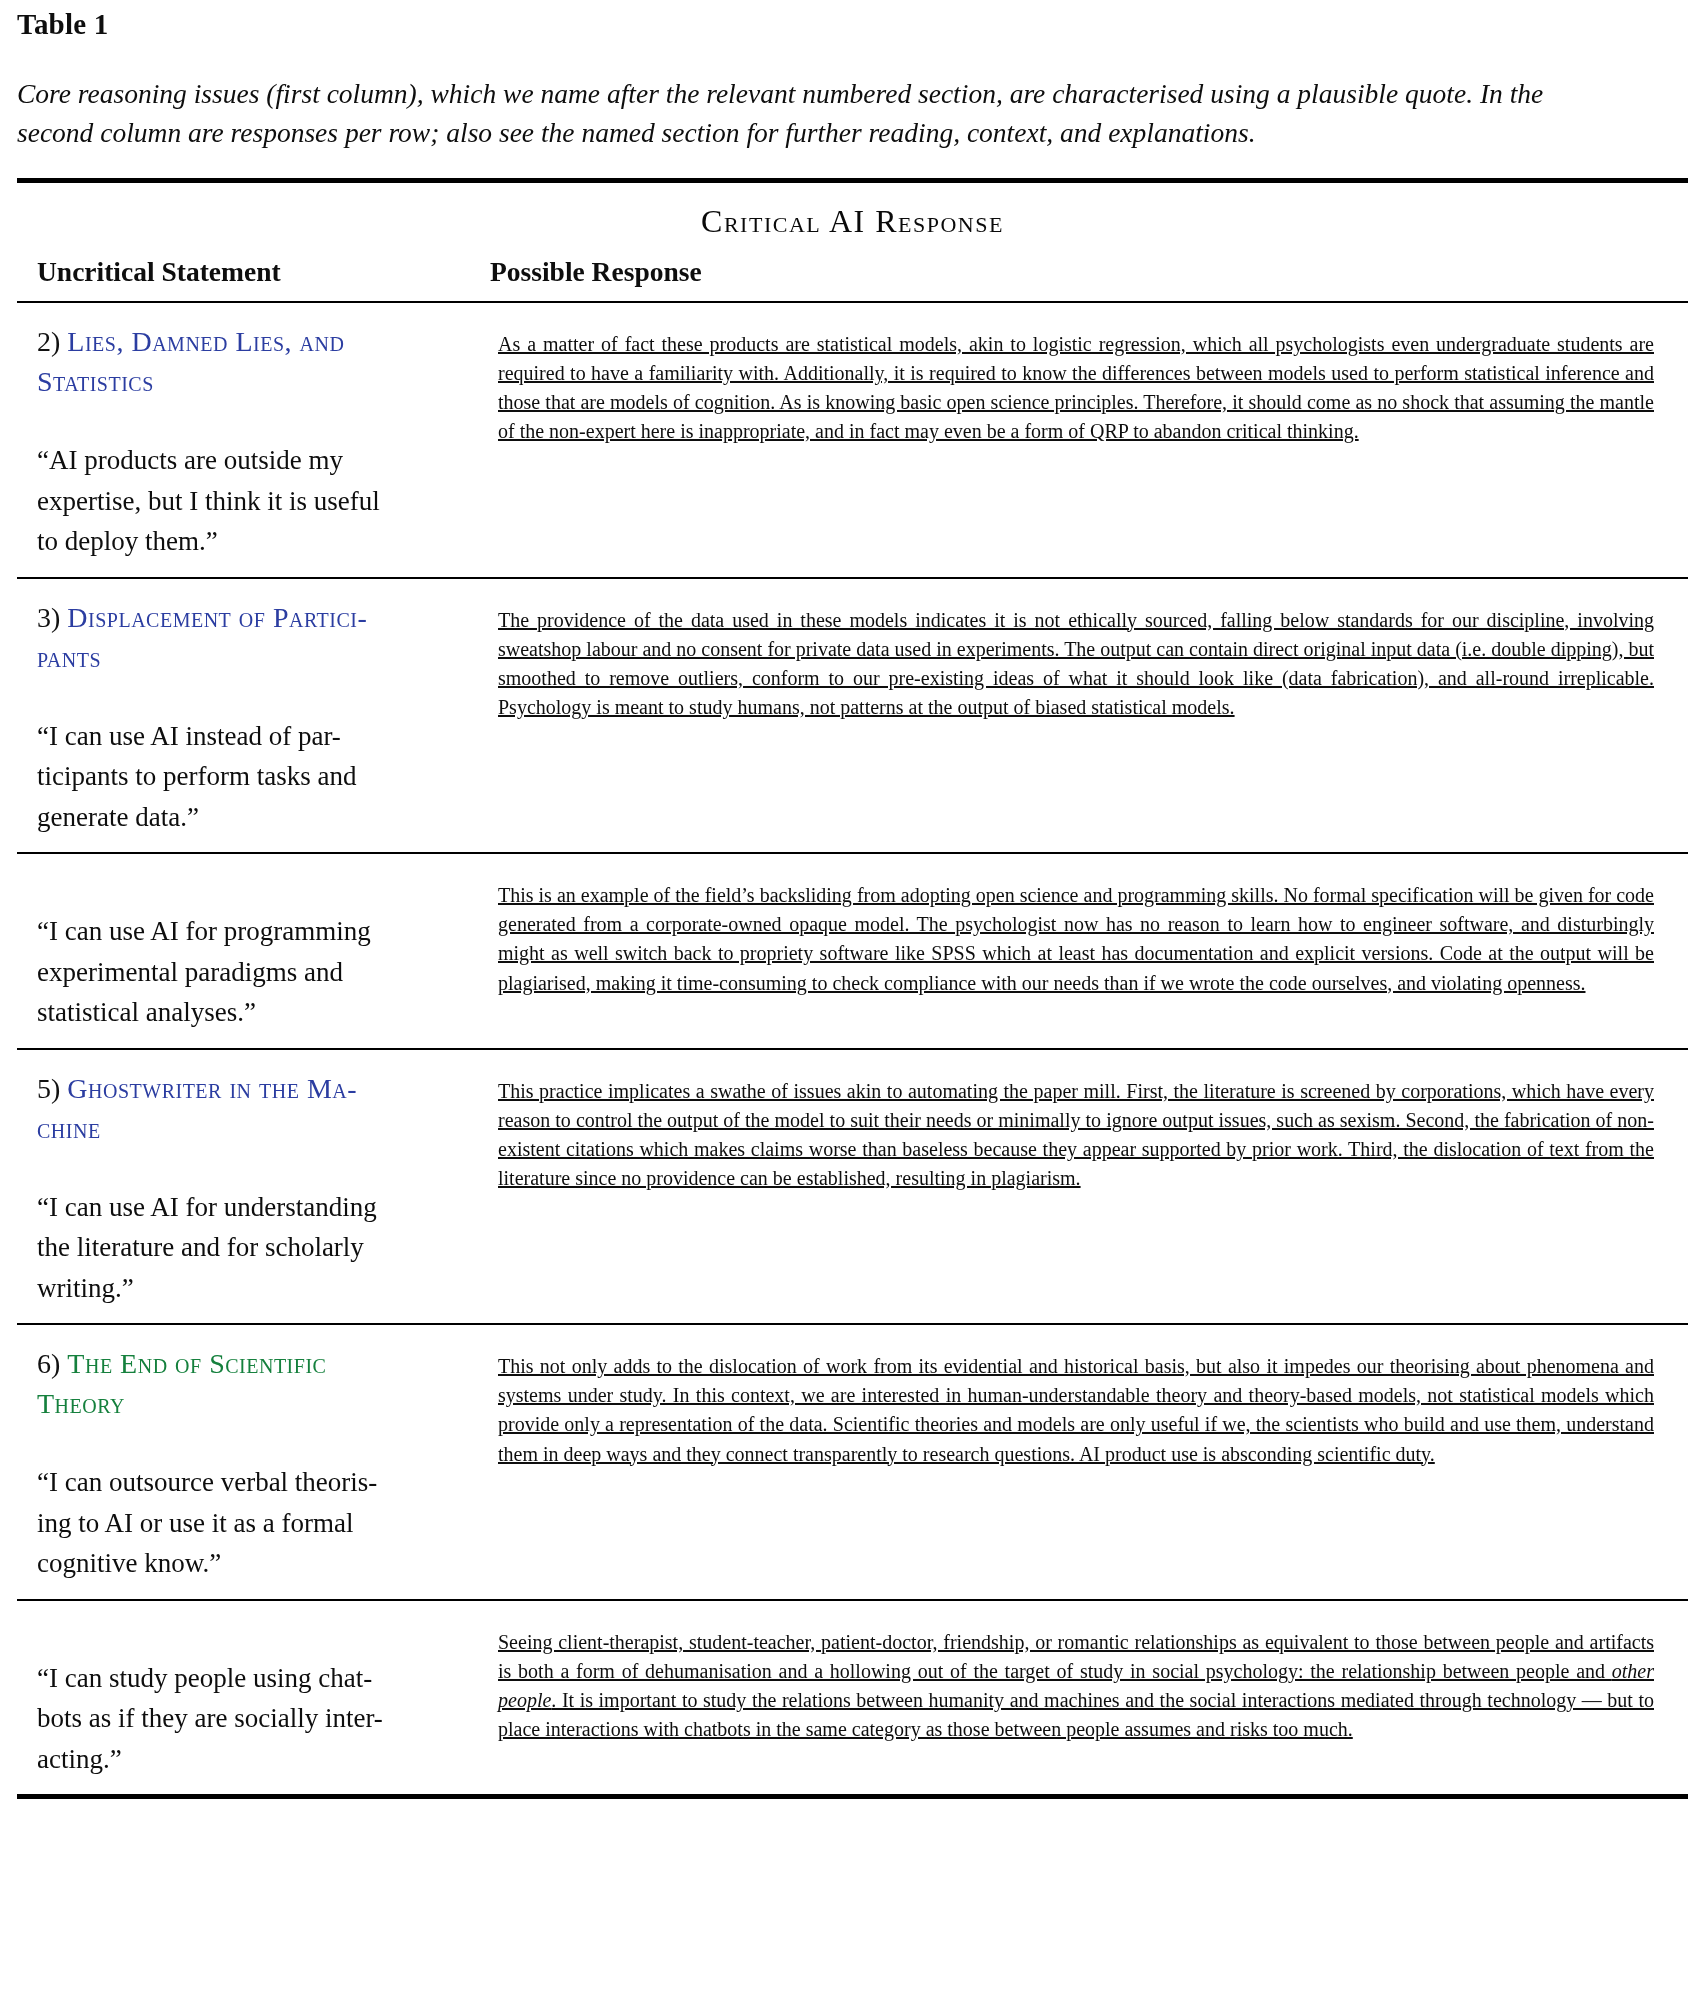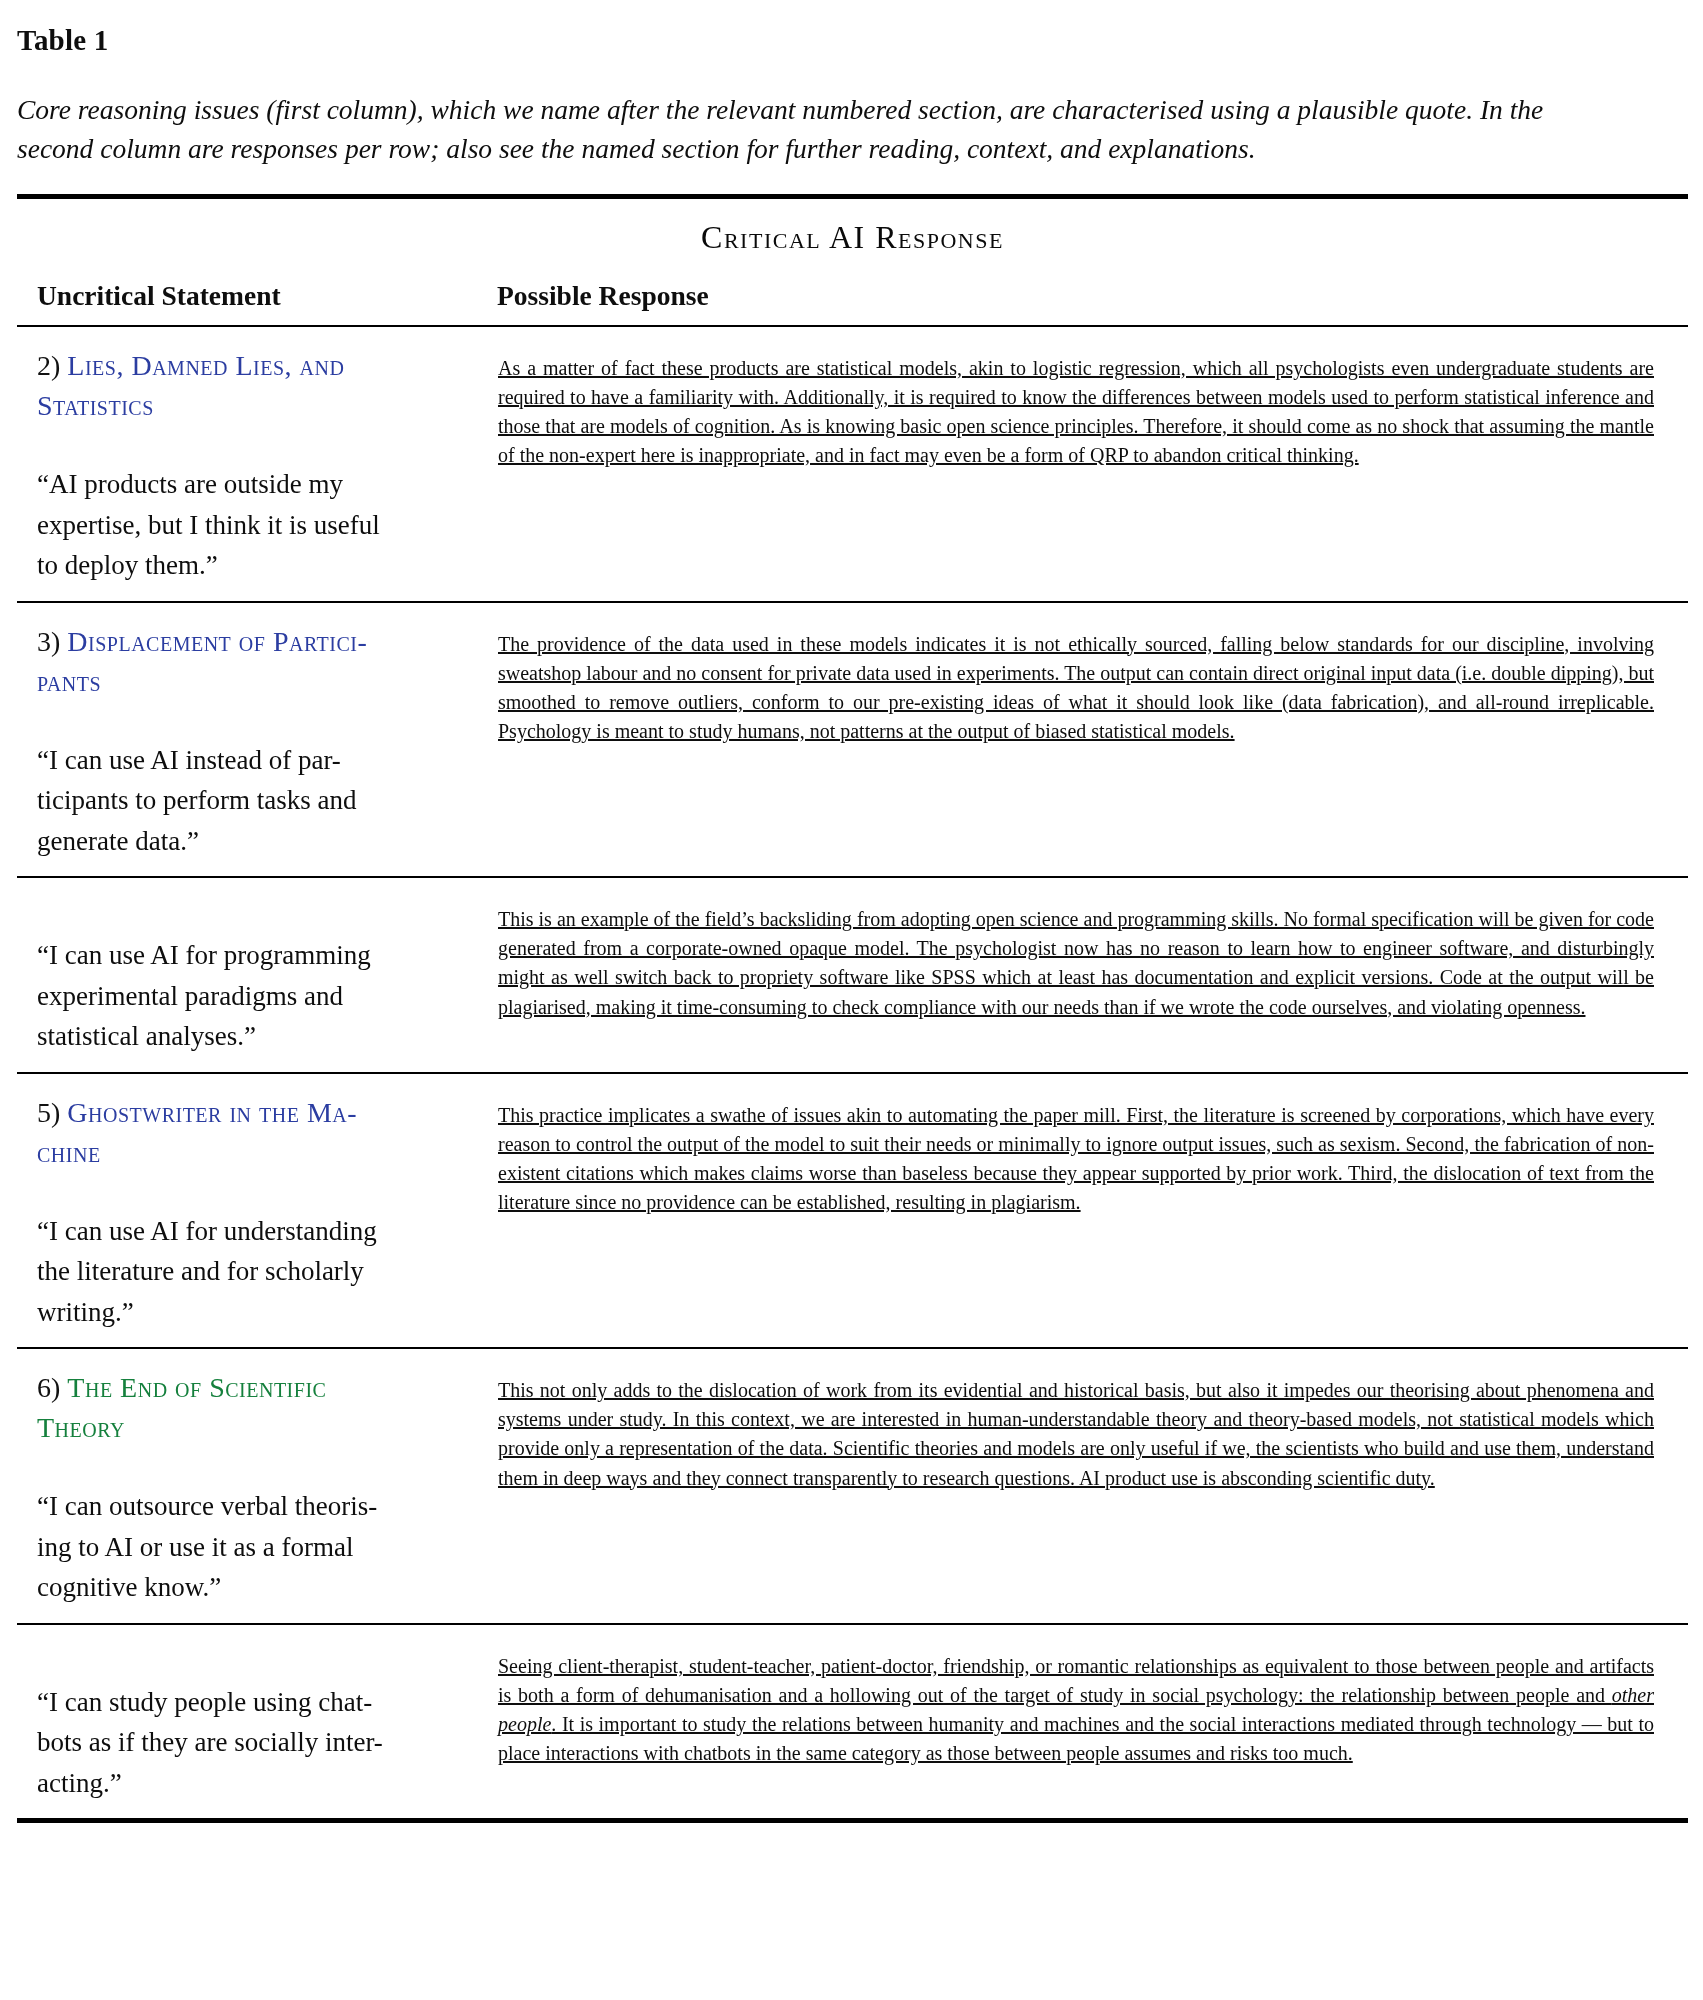--- a/index.html
+++ b/index.html
@@ -1,21 +1,21 @@
 <!DOCTYPE html>
 <html><head>
 <meta charset="utf-8">
 <style>
   html, body { margin: 0; padding: 0; background: #ffffff; }
   body {
     width: 1703px;
     color: #0e0e0e;
     font-family: "Liberation Serif", serif;
   }
-  .page { padding: 24px 15px 18px 17px; }
+  .page { padding: 8px 15px 18px 17px; }
 
   .table-label {
     font-size: 29px;
     font-weight: bold;
     letter-spacing: 0.2px;
   }
   .caption {
     margin-top: 33px;
     font-style: italic;
     font-size: 27.5px;
@@ -32,26 +32,25 @@
     text-align: center;
     font-variant: small-caps;
     font-size: 32px;
     letter-spacing: 1.5px;
     color: #0a0a0a;
   }
 
   .col-headers {
     display: grid;
     grid-template-columns: 473px 1fr;
-    margin-top: 24px;
+    margin-top: 16px;
     padding-bottom: 13px;
     border-bottom: 2px solid #000;
     font-weight: bold;
     font-size: 27.5px;
-    gap: 7px;
   }
   .col-headers .h1 { padding-left: 20px; }
 
   .row {
     display: grid;
     grid-template-columns: 473px 1fr;
     padding: 19px 0 15px;
   }
   .row + .row { border-top: 2px solid #000; }
 

